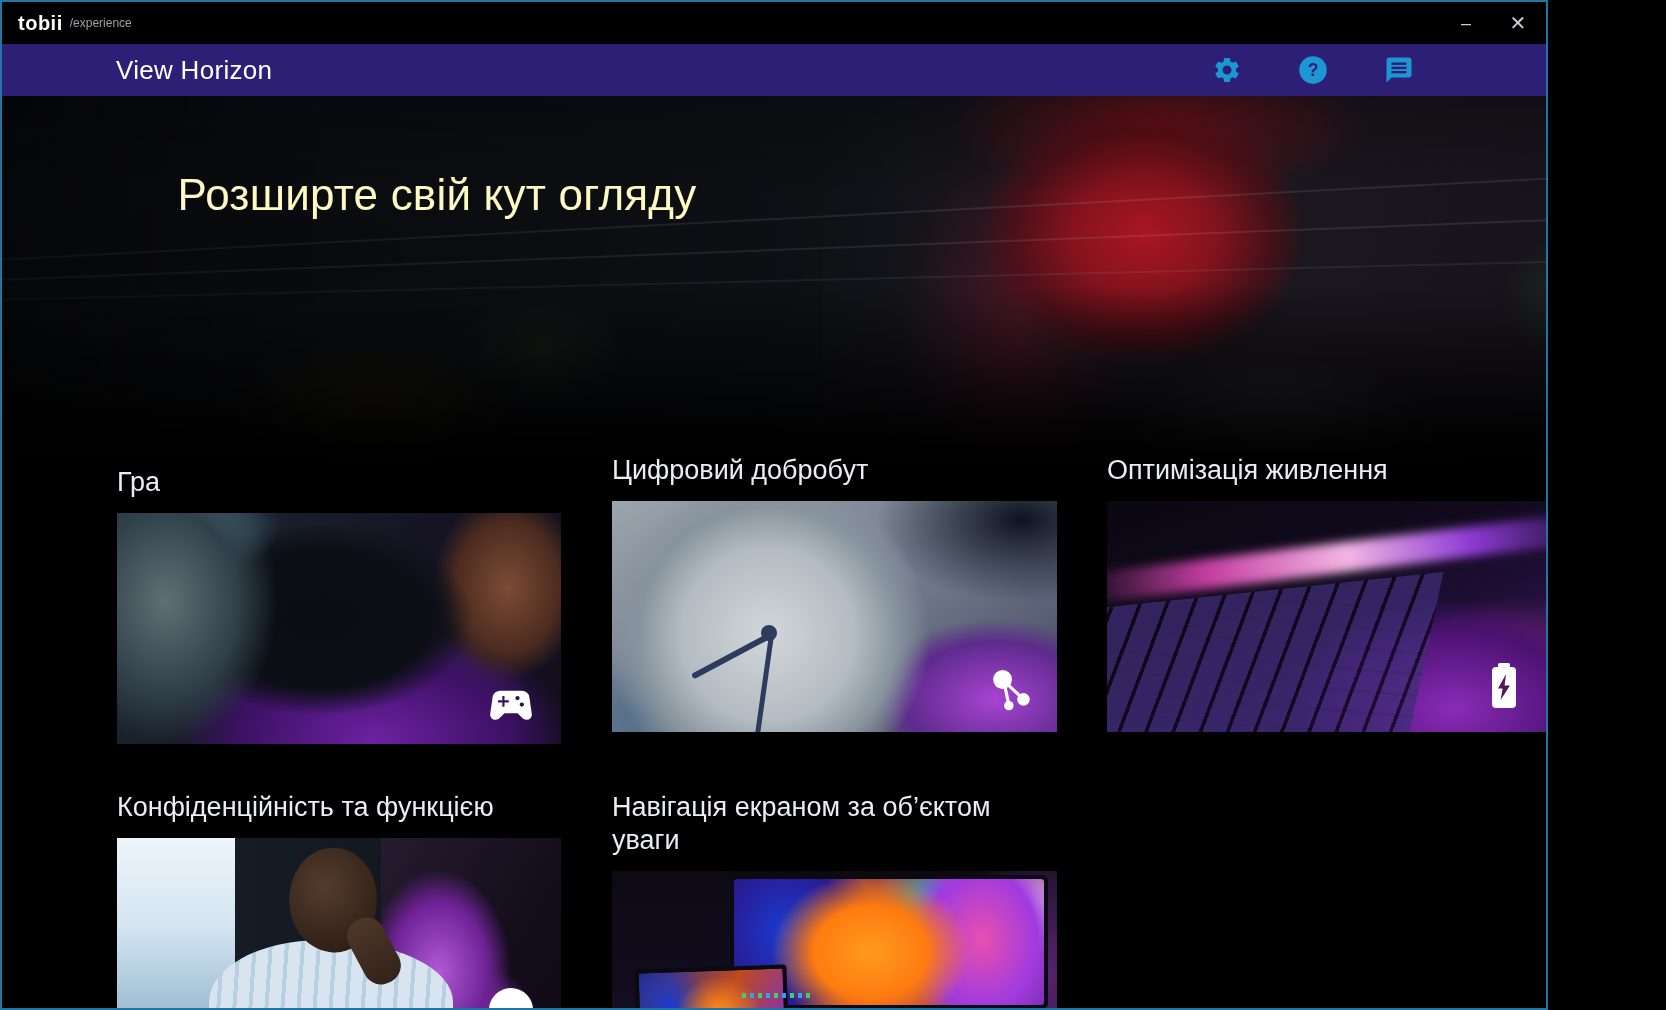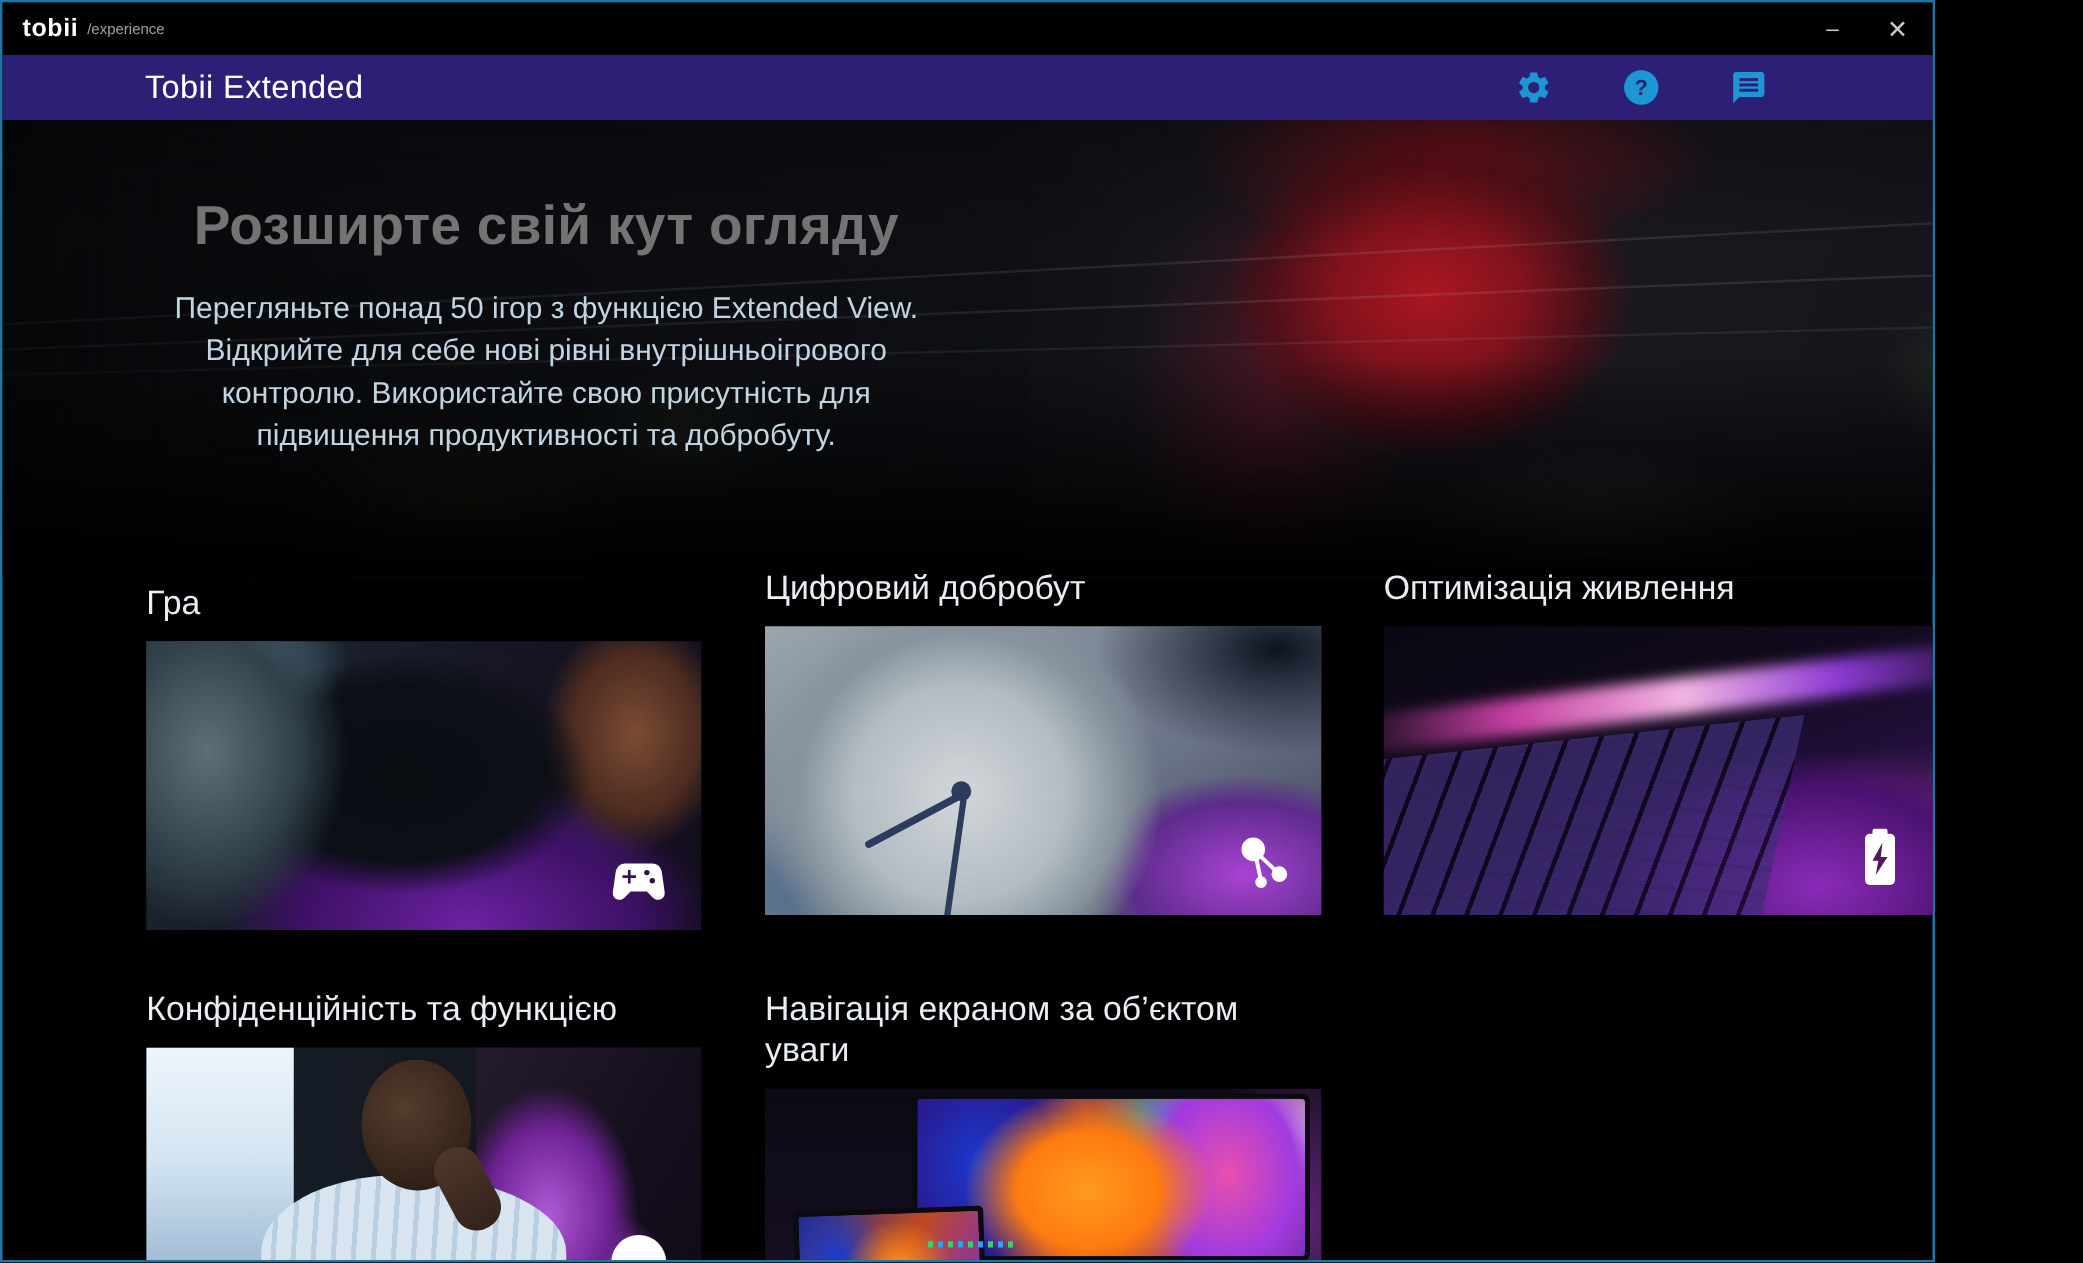--- a/index.html
+++ b/index.html
@@ -43,21 +43,21 @@
   .cable.c1 { top:118px; transform:rotate(-3deg); }
   .cable.c2 { top:150px; transform:rotate(-2.2deg); }
   .cable.c3 { top:182px; transform:rotate(-1.4deg); background:rgba(185,196,210,.09); }
   .hero::after { content:""; position:absolute; inset:0;
     background:
       linear-gradient(to bottom, rgba(0,0,0,.3), rgba(0,0,0,0) 28%, rgba(0,0,0,0) 52%, rgba(0,0,0,.85) 90%, #000 100%),
       linear-gradient(to right, rgba(0,0,0,.55), rgba(0,0,0,0) 22%),
       radial-gradient(ellipse 900px 420px at 20% 42%, rgba(0,0,0,.38), transparent 72%);
   }
   .hero-text { position:absolute; left:115px; top:60px; width:640px; text-align:center; z-index:3; }
-  .hero-heading { color:#737373; font-size:44px; font-weight:700; line-height:50px; letter-spacing:.2px; }
+  .hero-heading { color:#fef9c3; font-size:44px; font-weight:400; line-height:50px; letter-spacing:.2px;margin-top:14px; }
   .hero-body { margin-top:24px; color:#c2d4e1; font-size:24px; font-weight:300; line-height:34px; }
   
   .card { position:absolute; width:445px; }
   .card-label { color:#e8eef3; font-size:27px; font-weight:300; line-height:33px; }
   .card-img { position:relative; margin-top:14px; width:445px; height:231px; overflow:hidden; }
   .card1 { left:115px; top:464px; width:444px; }  .card1 .card-img { width:444px; }
   .card2 { left:610px; top:452px; }
   .card3 { left:1105px; top:452px; }
   .card4 { left:115px; top:789px; width:444px; }  .card4 .card-img { width:444px; }
   .card5 { left:610px; top:789px; }
@@ -151,21 +151,21 @@
   <div class="titlebar">
     <span class="brand">tobii</span>
     <span class="product">/experience</span>
     <div class="win-controls">
       <div class="win-btn">–</div>
       <div class="win-btn close">✕</div>
     </div>
   </div>
 
   <div class="navbar">
-    <span class="nav-title">Tobii Extended</span>
+    <span class="nav-title">View Horizon</span>
     <div class="nav-icons">
       <svg class="nav-icon" viewBox="0 0 24 24">
         <path fill="#1d97d3" d="M19.14 12.94c.04-.3.06-.61.06-.94s-.02-.64-.07-.94l2.03-1.58a.49.49 0 0 0 .12-.61l-1.92-3.32a.49.49 0 0 0-.59-.22l-2.39.96c-.5-.38-1.03-.7-1.62-.94l-.36-2.54a.48.48 0 0 0-.48-.41h-3.84c-.24 0-.43.17-.47.41l-.36 2.54c-.59.24-1.13.57-1.62.94l-2.39-.96a.49.49 0 0 0-.59.22L2.74 8.87c-.12.21-.08.47.12.61l2.03 1.58c-.05.3-.09.63-.09.94s.02.64.07.94l-2.03 1.58a.49.49 0 0 0-.12.61l1.92 3.32c.12.22.37.29.59.22l2.39-.96c.5.38 1.03.7 1.62.94l.36 2.54c.05.24.24.41.48.41h3.84c.24 0 .44-.17.47-.41l.36-2.54c.59-.24 1.13-.56 1.62-.94l2.39.96c.22.08.47 0 .59-.22l1.92-3.32a.49.49 0 0 0-.12-.61l-2.01-1.58zM12 15.6A3.6 3.6 0 1 1 12 8.4a3.6 3.6 0 0 1 0 7.2z"></path>
       </svg>
       <svg class="nav-icon" viewBox="0 0 24 24">
         <circle cx="12" cy="12" r="11" fill="#1d97d3"></circle>
         <text x="12" y="17" text-anchor="middle" font-size="14" font-weight="bold" fill="#2e1f76" font-family="Liberation Sans, sans-serif">?</text>
       </svg>
       <svg class="nav-icon" viewBox="0 0 24 24">
         <path fill="#1d97d3" d="M20 2H4c-1.1 0-1.99.9-1.99 2L2 22l4-4h14c1.1 0 2-.9 2-2V4c0-1.1-.9-2-2-2z"></path>
@@ -177,26 +177,20 @@
   </div>
 
   <div class="hero">
     <div class="hero-truck"></div>
     <div class="hero-crane"></div>
     <div class="cable c1"></div>
     <div class="cable c2"></div>
     <div class="cable c3"></div>
     <div class="hero-text">
       <div class="hero-heading">Розширте свій кут огляду</div>
-      <div class="hero-body">
-        <div>Перегляньте понад 50 ігор з функцією Extended View.</div>
-        <div>Відкрийте для себе нові рівні внутрішньоігрового</div>
-        <div>контролю. Використайте свою присутність для</div>
-        <div>підвищення продуктивності та добробуту.</div>
-      </div>
     </div>
   </div>
 
   <div class="card card1">
     <div class="card-label">Гра</div>
     <div class="card-img img-game">
       <svg class="corner-icon" style="right:24px; bottom:20px; width:52px; height:38px;" viewBox="0 0 24 16">
         <path fill="#fff" d="M21.58 12.09 20.49 4.43A3.52 3.52 0 0 0 17 1.4H7A3.52 3.52 0 0 0 3.51 4.43L2.42 12.09A2.34 2.34 0 0 0 4.94 14.8c.68 0 1.32-.27 1.8-.75L9 11.8h6l2.25 2.25c.48.48 1.13.75 1.8.75a2.34 2.34 0 0 0 2.53-2.71zM11 6.8H9v2H8v-2H6v-1h2v-2h1v2h2v1zm4-1a1 1 0 1 1 0-2 1 1 0 0 1 0 2zm2 3a1 1 0 1 1 0-2 1 1 0 0 1 0 2z"></path>
       </svg>
     </div>

